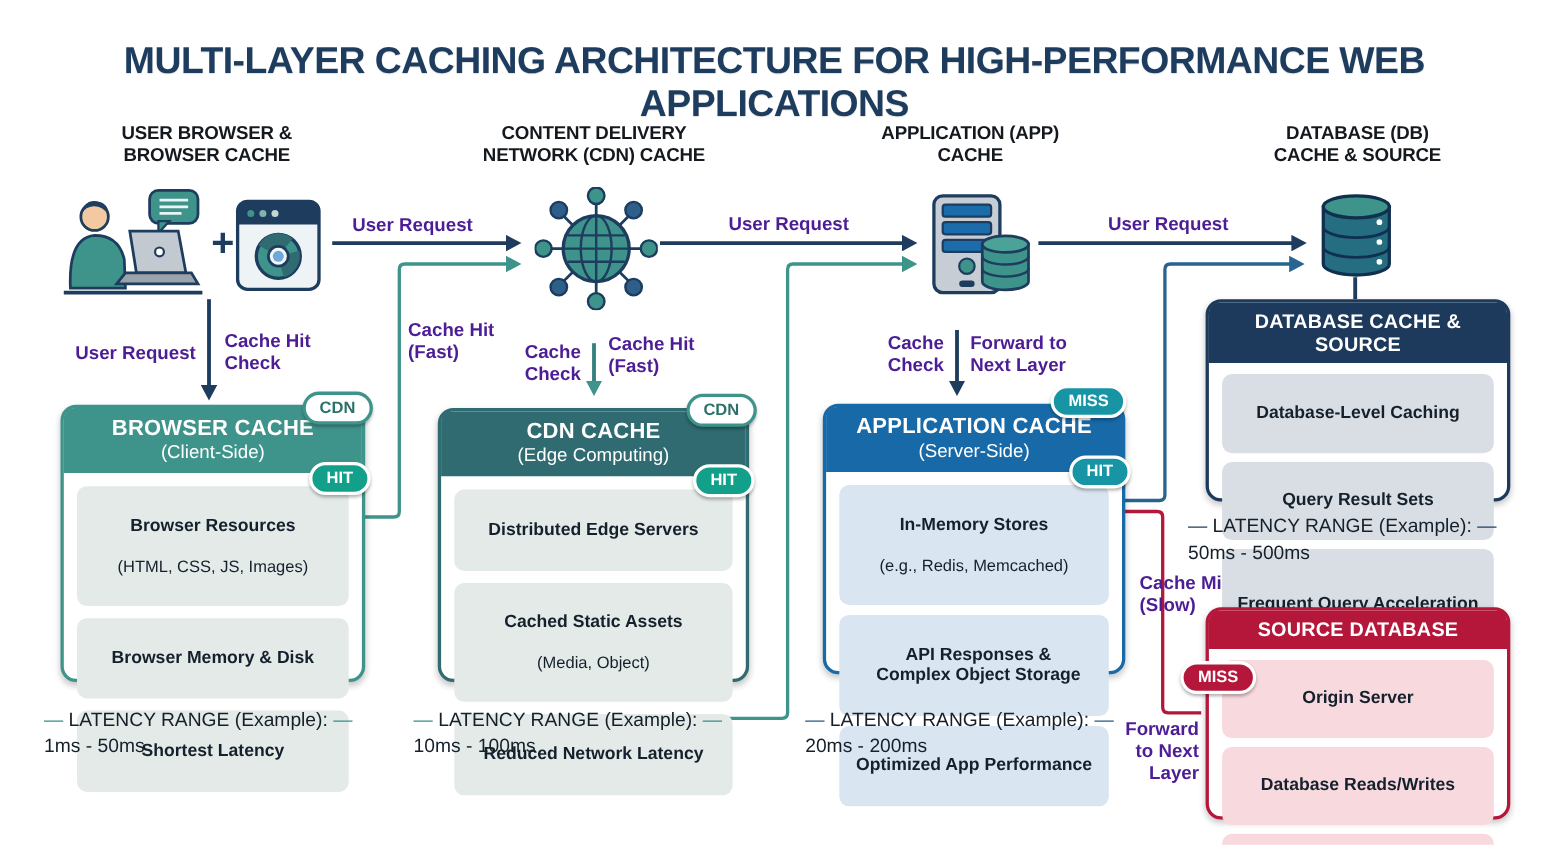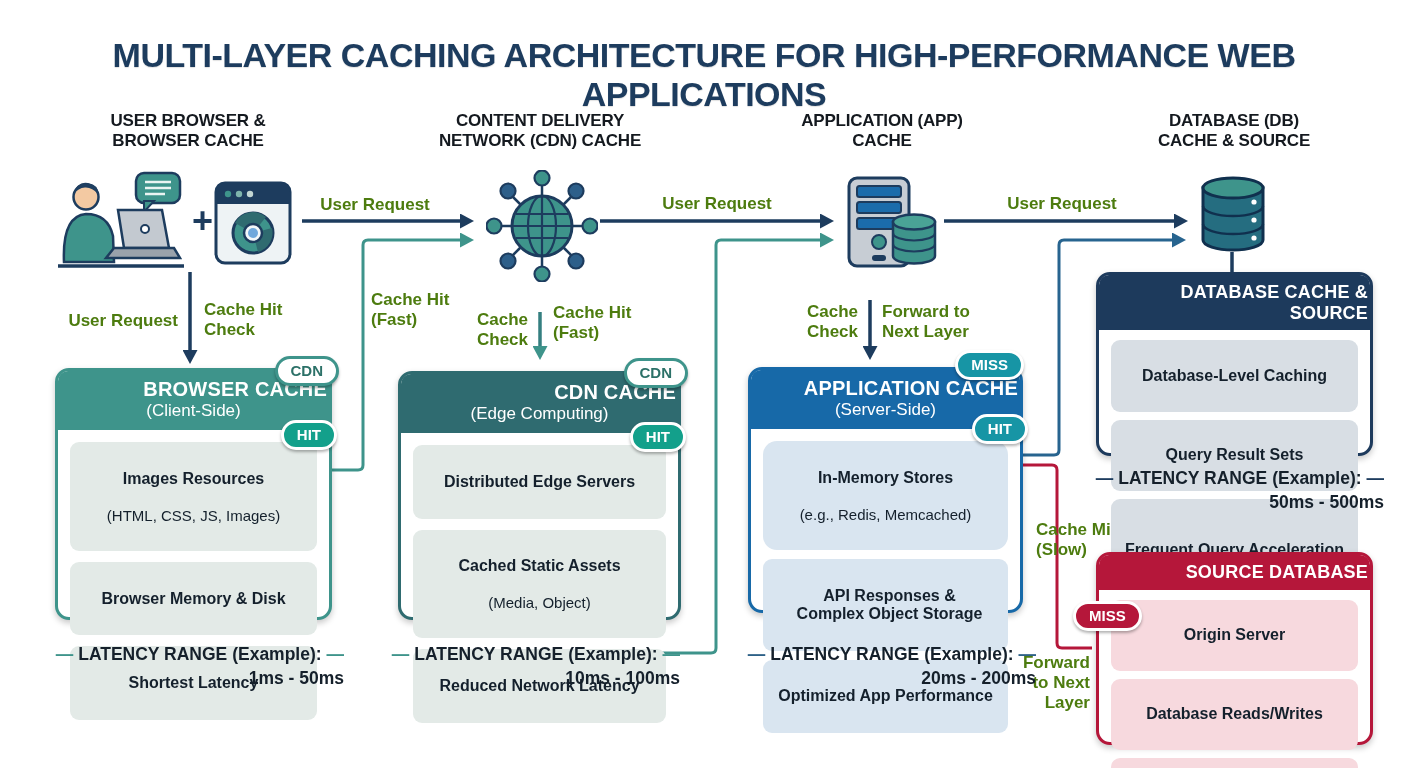--- a/index.html
+++ b/index.html
@@ -3,38 +3,38 @@
 <meta charset="utf-8">
 <style>
   html,body{margin:0;padding:0;background:#fff;}
   body{width:1408px;height:768px;position:relative;overflow:hidden;
        font-family:"Liberation Sans","DejaVu Sans",sans-serif;color:#14202c;}
   .abs{position:absolute;}
   .title{left:0;right:0;top:36px;text-align:center;font-size:34px;font-weight:700;
          letter-spacing:-0.5px;color:#1d3c5e;text-shadow:0 1px 1px rgba(0,0,0,.12);}
   .colhead{font-size:17px;font-weight:700;line-height:1.15;text-align:center;
            white-space:pre-line;color:#14191f;letter-spacing:-0.2px;}
-  .lbl{font-size:17px;font-weight:700;line-height:1.18;white-space:pre-line;color:#4d7c0f;}
+  .lbl{font-size:17px;font-weight:700;line-height:1.18;white-space:pre-line;color:#4c1d95;}
   .r{text-align:right;}
   .card{background:#fff;border-radius:14px;box-sizing:border-box;
         box-shadow:0 3px 6px rgba(0,0,0,.22);}
   .card-header{color:#fff;text-align:center;border-radius:10px 10px 0 0;padding:7px 2px 9px;}
-  .card-title{font-size:20px;font-weight:700;letter-spacing:0.2px;line-height:1.15;text-align:right;}
+  .card-title{font-size:20px;font-weight:700;letter-spacing:0.2px;line-height:1.15;}
   .card-sub{font-size:17px;font-weight:400;line-height:1.2;}
   .card-body{padding:12px 12px 2px;}
   .item{border-radius:9px;text-align:center;padding:9px 4px;margin-bottom:11px;
         font-weight:700;font-size:16px;line-height:1.15;white-space:pre-line;}
   .item .sub{font-weight:400;font-size:15px;line-height:1.15;white-space:pre-line;}
   .pill{position:absolute;border-radius:999px;font-weight:700;font-size:15px;
         padding:3px 13px;box-shadow:0 2px 3px rgba(0,0,0,.3);line-height:1.2;}
   .pill-outline{background:#fff;border:3px solid #3e948b;color:#2c7168;}
   .pill-green{background:#13a08b;border:3px solid #fff;color:#fff;}
   .pill-tealblue{background:#1795a5;border:3px solid #fff;color:#fff;}
   .pill-red{background:#b5173a;border:3px solid #fff;color:#fff;}
-  .latency{text-align:right;font-weight:700;font-size:17.5px;line-height:1.35;color:#15202b;}
+  .latency{text-align:left;font-weight:400;font-size:17.5px;line-height:1.35;color:#15202b;}
   .dash-teal{color:#3e948b;} .dash-blue{color:#2d6187;} .dash-navy{color:#1d3c5e;}
   .plus{font-size:36px;font-weight:700;color:#1d3c5e;}
   svg{display:block;}
 </style>
 </head>
 <body>
 
 <svg class="abs" style="left:0;top:0;" width="1408" height="768" viewBox="0 0 1408 768">
   <defs>
     <marker id="ah-navy" markerUnits="userSpaceOnUse" markerWidth="15" markerHeight="15" refX="2" refY="7.5" orient="auto">
@@ -176,21 +176,21 @@
 
 <div class="abs card" style="left:55px;top:368px;width:277px;height:252px;border:3px solid #3e948b;">
   <div class="pill pill-outline" style="right:-10px;top:-15px;">CDN</div>
   <div class="pill pill-green" style="right:-8px;top:49px;">HIT</div>
   <div class="card-header" style="background:#3e948b;">
     <div class="card-title">BROWSER CACHE</div>
     <div class="card-sub">(Client-Side)</div>
   </div>
   <div class="card-body">
     <div class="item" style="background:#e3eae7;">
-      <div>Images Resources</div>
+      <div>Browser Resources</div>
       <div class="sub">(HTML, CSS, JS, Images)</div>
     </div>
     <div class="item" style="background:#e3eae7;">
       <div>Browser Memory &amp; Disk</div>
     </div>
     <div class="item" style="background:#e3eae7;">
       <div>Shortest Latency</div>
     </div>
   </div>
 </div>
@@ -217,21 +217,21 @@
 </div>
 
 <div class="abs card" style="left:748px;top:367px;width:275px;height:246px;border:3px solid #1769a8;">
   <div class="pill pill-tealblue" style="right:-4px;top:-20px;">MISS</div>
   <div class="pill pill-tealblue" style="right:-8px;top:44px;">HIT</div>
   <div class="card-header" style="background:#1769a8;">
     <div class="card-title">APPLICATION CACHE</div>
     <div class="card-sub">(Server-Side)</div>
   </div>
   <div class="card-body">
-    <div class="item" style="background:#d9e5f0;margin-bottom:9px;border-radius:14px;">
+    <div class="item" style="background:#d9e5f0;margin-bottom:9px;">
       <div>In-Memory Stores</div>
       <div class="sub">(e.g., Redis, Memcached)</div>
     </div>
     <div class="item" style="background:#d9e5f0;margin-bottom:9px;padding-left:12px;">
       <div>API Responses &amp;
 Complex Object Storage</div>
     </div>
     <div class="item" style="background:#d9e5f0;">
       <div>Optimized App Performance</div>
     </div>

